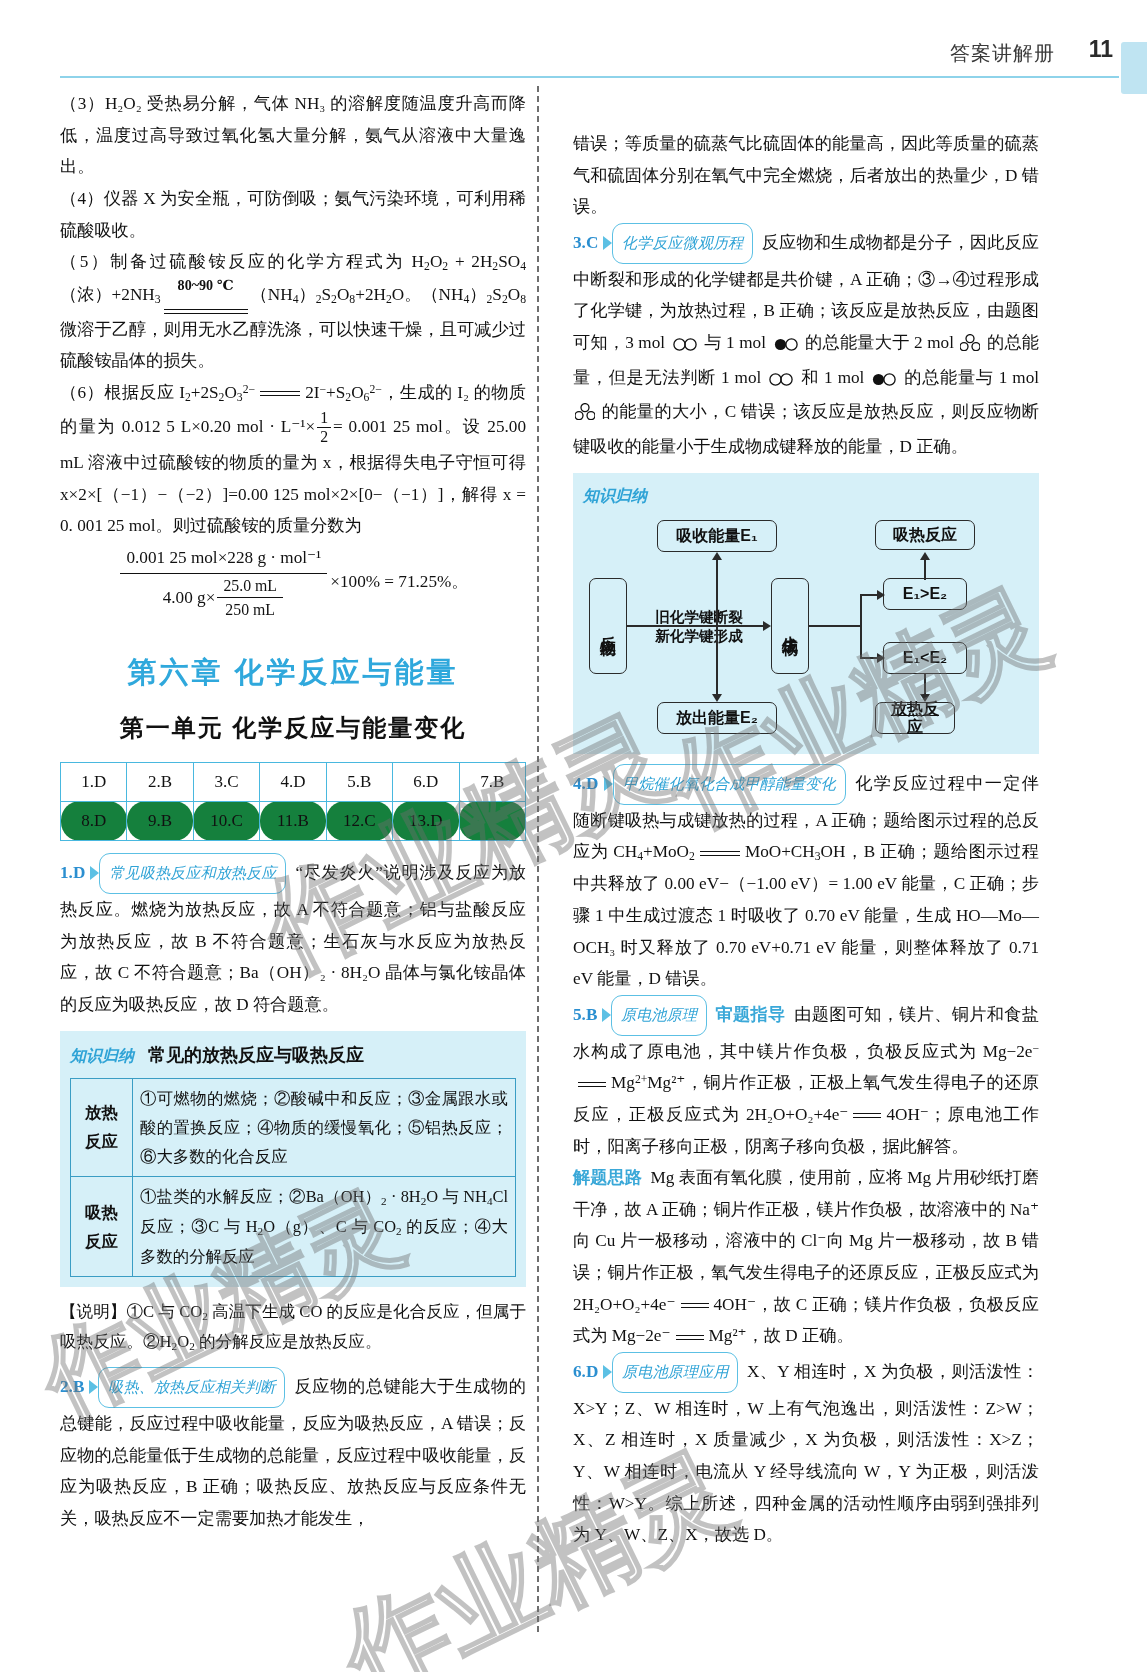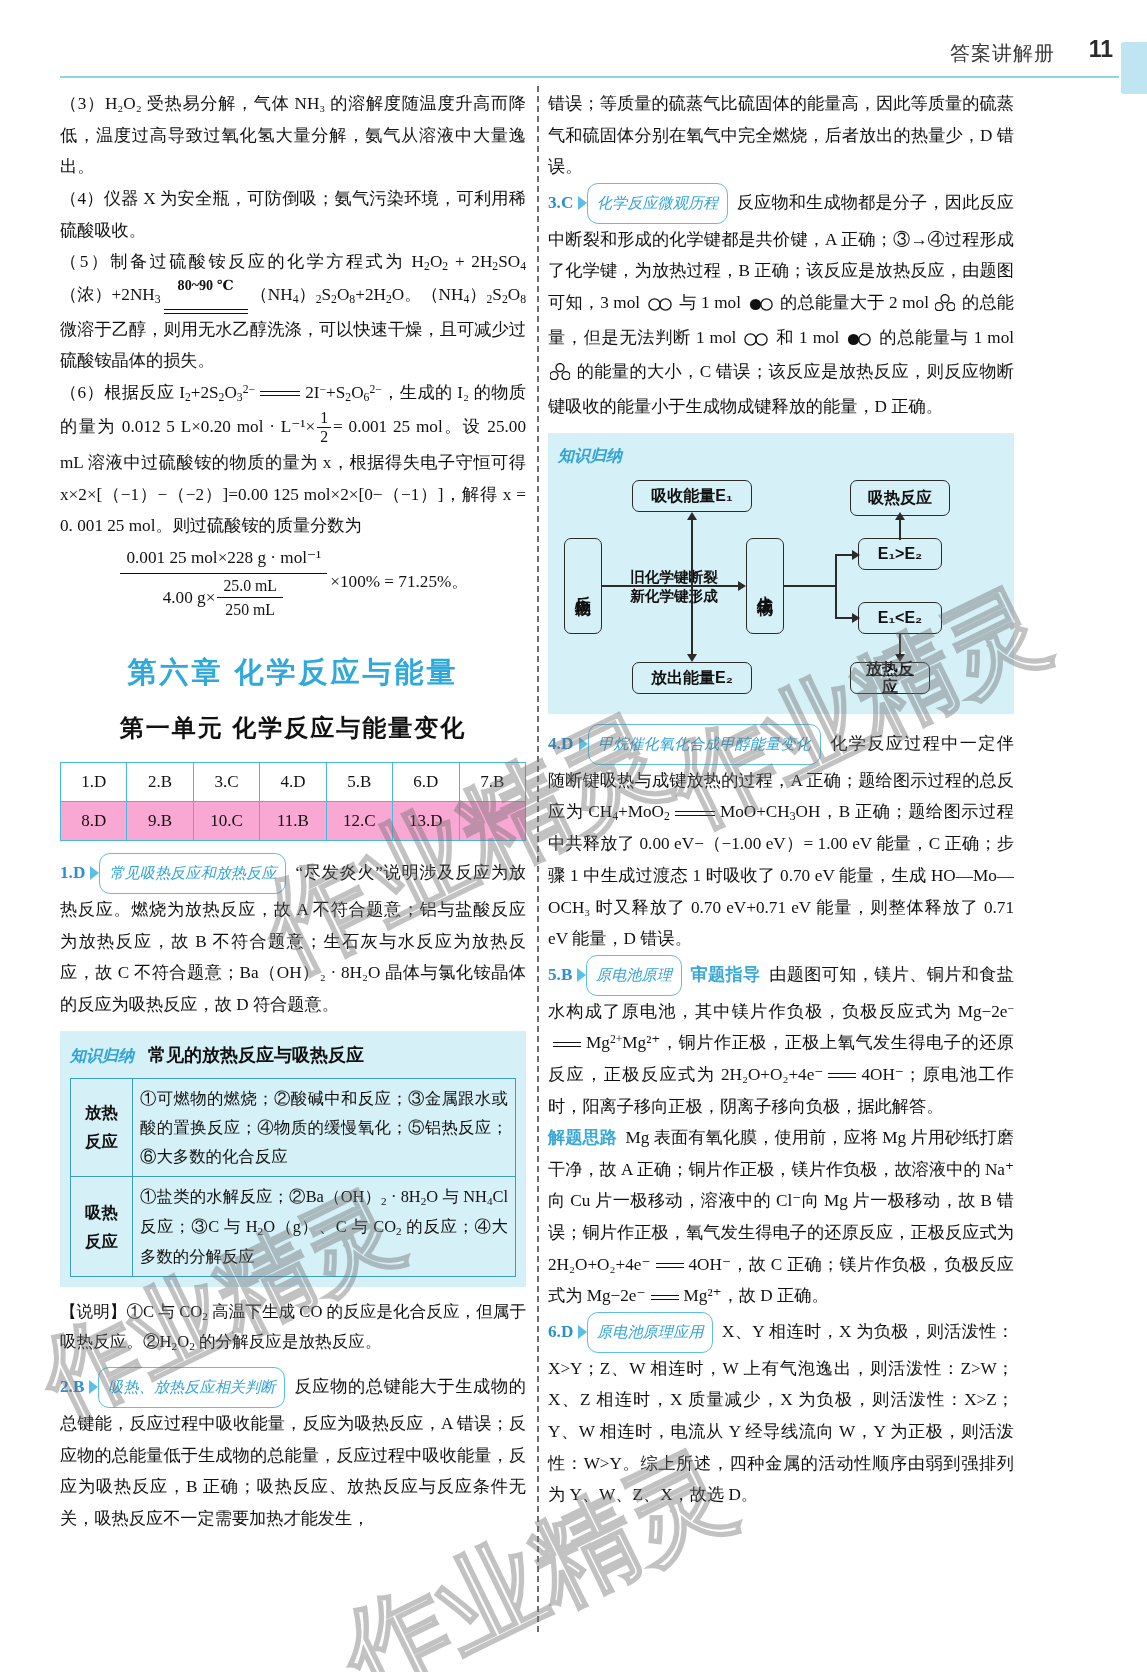--- a/index.html
+++ b/index.html
@@ -37,21 +37,21 @@
     background:#bfe4f2; border-radius:3px 0 0 3px;
   }
 
   
   .col {
     position:absolute; top:88px; width:466px;
     font-size:17.2px; line-height:1.84;
     text-align:justify;
   }
   .col-left  { left:60px; }
-  .col-right { left:548px; }
+  .col-right { left:573px;margin-top:40px; }
   .divider {
     position:absolute; left:537px; top:86px; bottom:40px;
     border-left:2px dashed #555; opacity:.85;
   }
 
   p.t { margin:0 0 0 0; text-indent:0; }
 
   
   sub { font-size:.68em; vertical-align:-.28em; }
   sup { font-size:.68em; vertical-align:.45em; }
@@ -86,21 +86,21 @@
 
   
   table.ans {
     width:100%; border-collapse:collapse; margin:4px 0 12px 0;
     font-size:17px; font-family:"Liberation Serif",serif;
   }
   table.ans td {
     border:1.4px solid #49b8df; text-align:center; padding:3.5px 0;
     width:14.2857%;
   }
-  table.ans tr.r2 td { background:#f9a8d4; }
+  table.ans tr.r2 td { background:#15803d;border-radius:19px; }
 
   
   .qn { color:#2b8fd0; font-weight:bold; font-family:"Liberation Serif",serif; }
   .tag {
     display:inline-block; border:1.6px solid #5cc0e4; border-radius:11px;
     color:#2fa3d6; padding:8px 9px; font-size:15.2px; margin:0 4px 0 2px;
     font-family:"Liberation Serif","DejaVu Serif",serif; font-style:italic;
     white-space:nowrap; line-height:1.5;
   }
   .flag {
@@ -314,21 +314,21 @@
 
         <div class="nd vert" style="left:188px; top:62px; width:38px; height:96px;">生成物</div>
 
         <div class="nd" style="left:74px; top:4px; width:120px; height:32px;">吸收能量E₁</div>
 
         <div class="nd" style="left:74px; top:186px; width:120px; height:32px;">放出能量E₂</div>
 
         <div class="nd" style="left:300px; top:62px; width:84px; height:32px;">E₁&gt;E₂</div>
         <div class="nd" style="left:300px; top:126px; width:84px; height:32px;">E₁&lt;E₂</div>
 
-        <div class="nd" style="left:292px; top:4px; width:100px; height:36px;">吸热反应</div>
+        <div class="nd" style="left:292px; top:4px; width:100px; height:30px;">吸热反应</div>
         <div class="nd" style="left:292px; top:186px; width:80px; height:32px;text-decoration:underline;">放热反应</div>
 
         <div class="lbl" style="left:50px; top:92px; width:132px;">
           <span>旧化学键断裂</span><br>
           <span>新化学键形成</span>
         </div>
 
         <div class="ln" style="left:44px; top:109px; width:138px; height:1.6px;"></div>
         <div class="arw rt" style="left:180px; top:105px;"></div>
 

